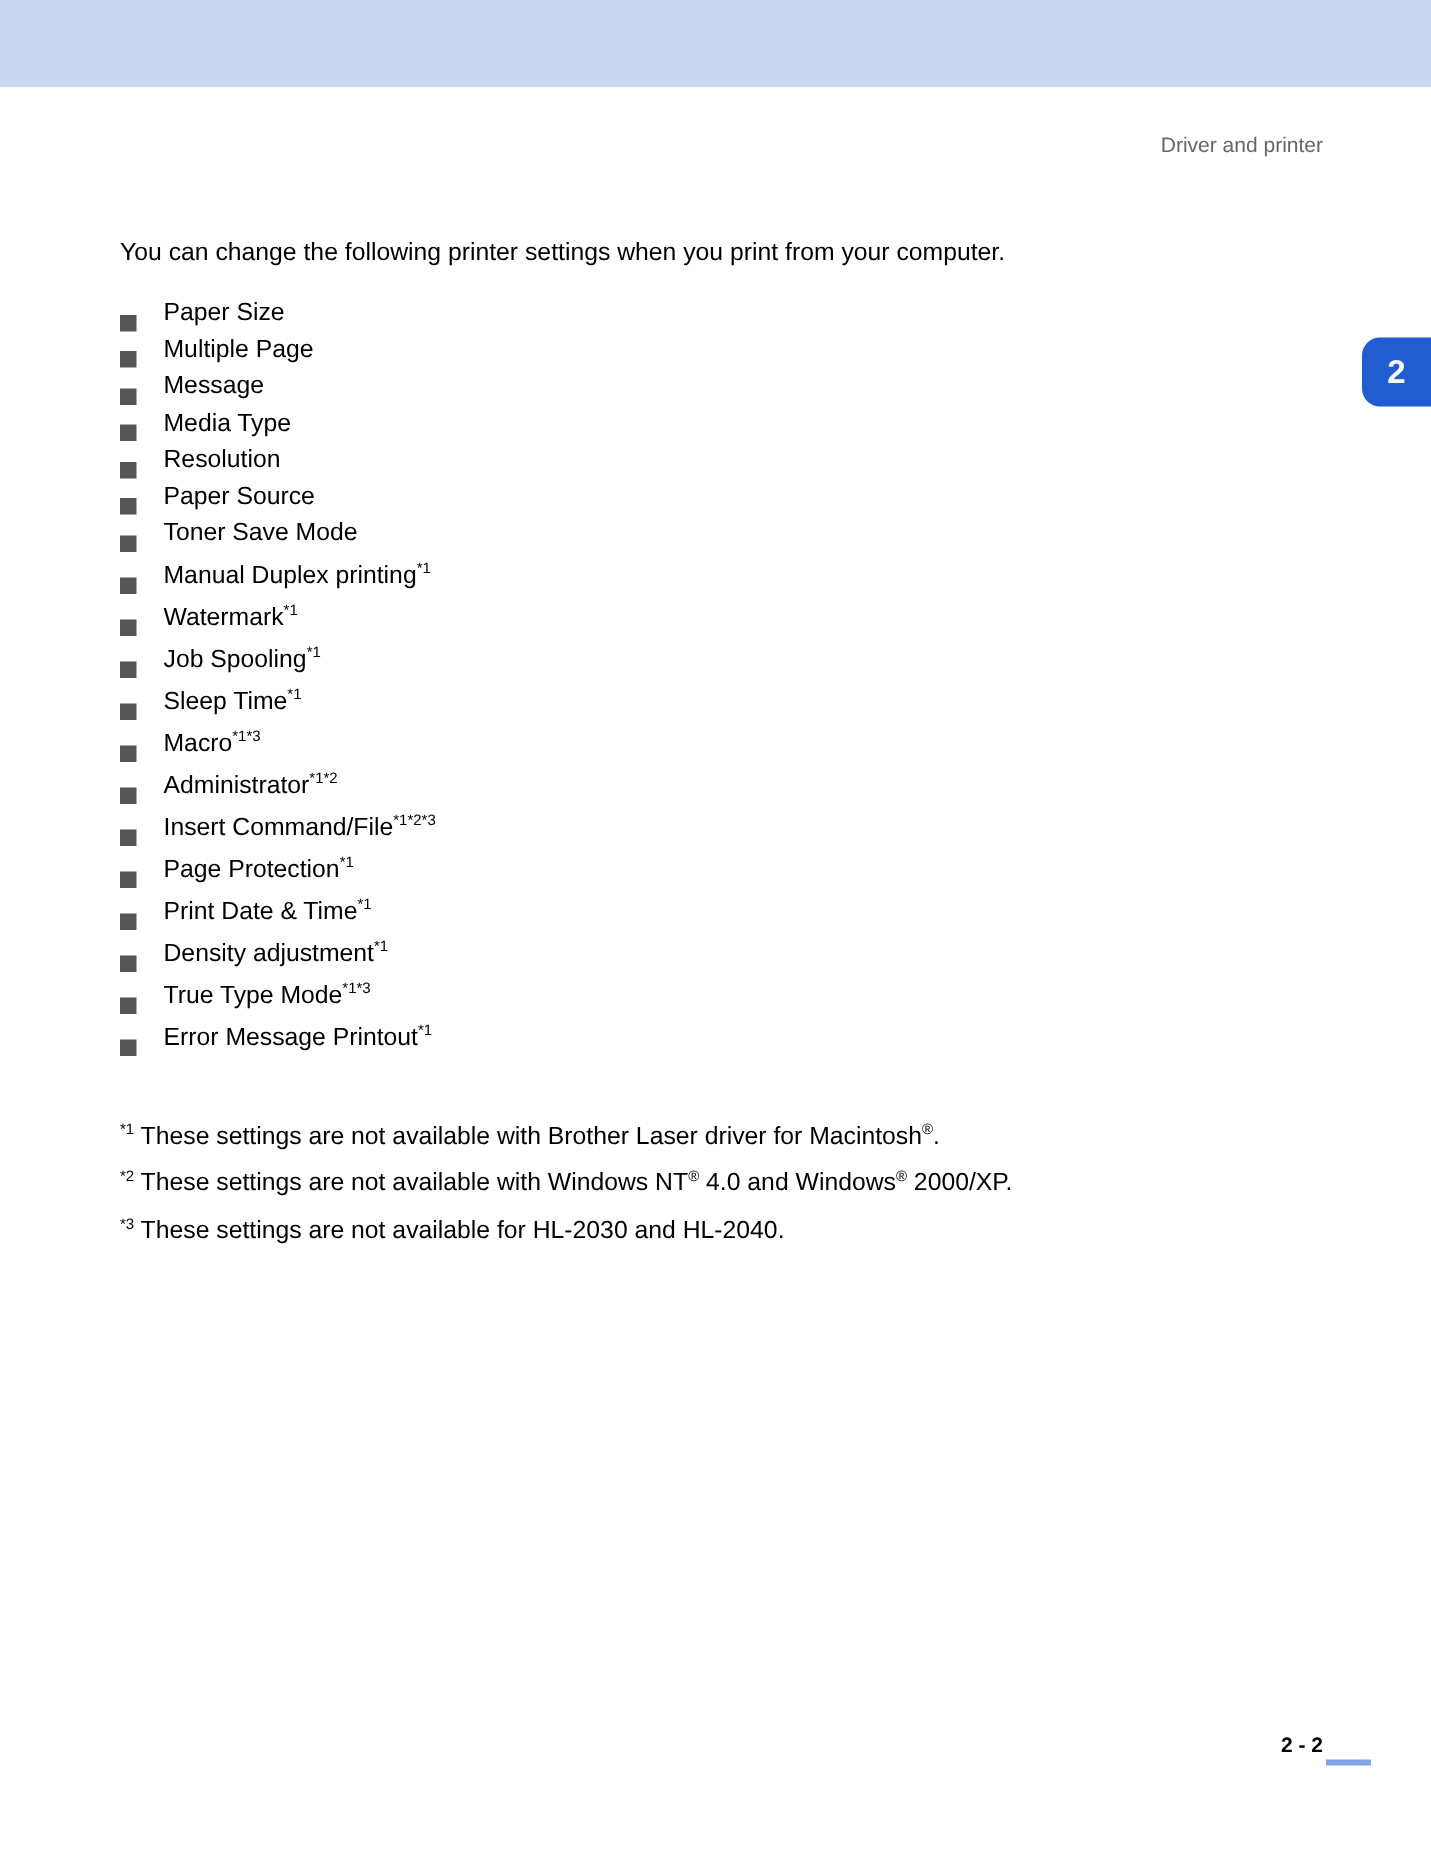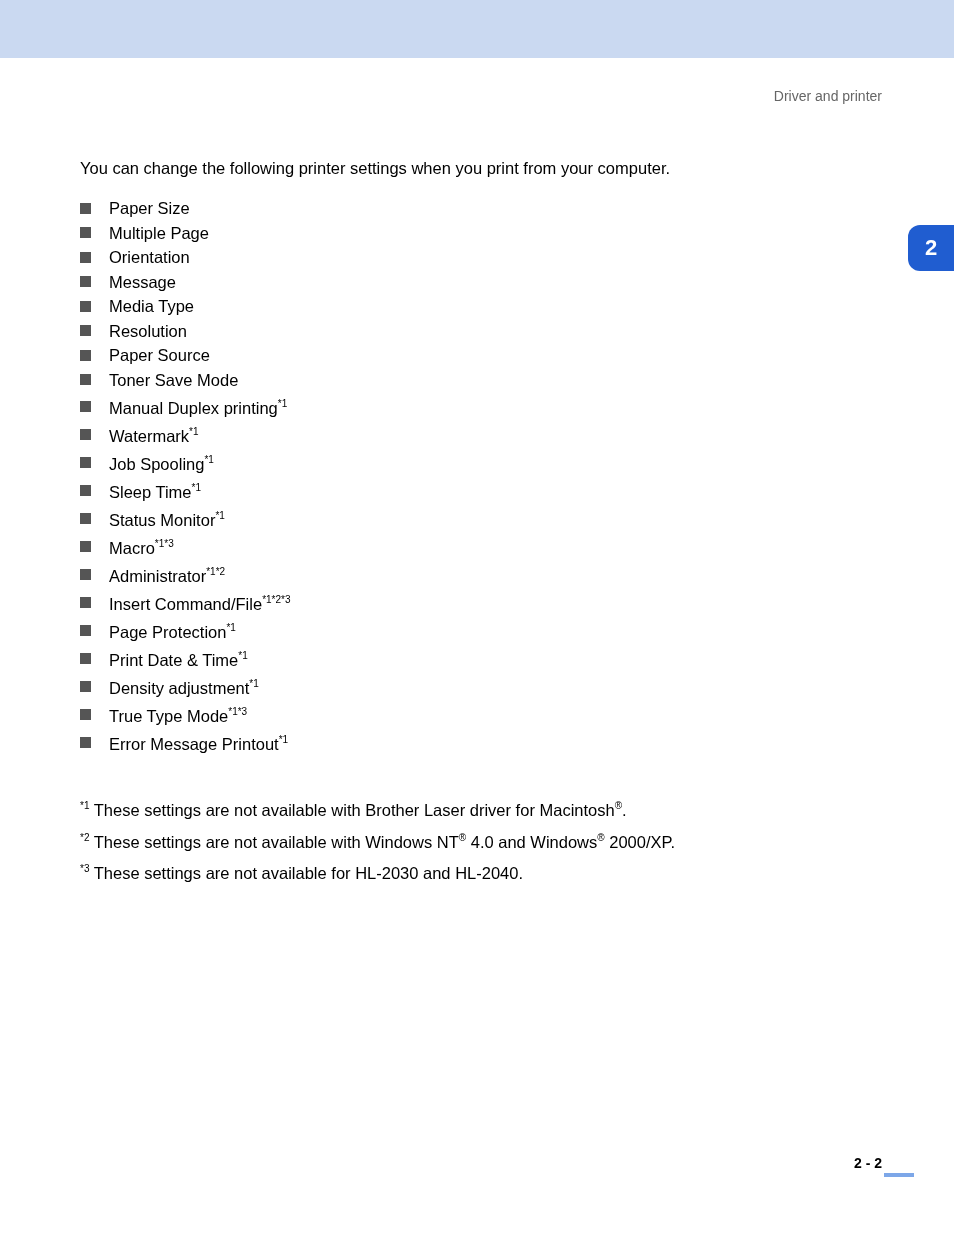--- a/index.html
+++ b/index.html
@@ -43,21 +43,21 @@
       margin-top: 19px;
     }
     ul.settings {
       list-style: none;
     }
     ul.settings li {
       font-size: 16.5px;
       line-height: 24.5px;
       color: #000;
       display: flex;
-      align-items: center;
+      align-items: flex-end;
     }
     .bullet {
       width: 11px;
       height: 11px;
       background: #555;
       display: inline-block;
       margin-right: 18px;
       flex-shrink: 0;
     }
     .item-text sup {
@@ -123,24 +123,20 @@
       <li>
         <span class="bullet"></span>
         <span class="item-text">Paper Size</span>
       </li>
       <li>
         <span class="bullet"></span>
         <span class="item-text">Multiple Page</span>
       </li>
       <li>
         <span class="bullet"></span>
-        <span class="item-text">Orientation</span>
-      </li>
-      <li>
-        <span class="bullet"></span>
         <span class="item-text">Message</span>
       </li>
       <li>
         <span class="bullet"></span>
         <span class="item-text">Media Type</span>
       </li>
       <li>
         <span class="bullet"></span>
         <span class="item-text">Resolution</span>
       </li>
@@ -160,24 +156,20 @@
         <span class="bullet"></span>
         <span class="item-text">Watermark<sup>*1</sup></span>
       </li>
       <li>
         <span class="bullet"></span>
         <span class="item-text">Job Spooling<sup>*1</sup></span>
       </li>
       <li>
         <span class="bullet"></span>
         <span class="item-text">Sleep Time<sup>*1</sup></span>
-      </li>
-      <li>
-        <span class="bullet"></span>
-        <span class="item-text">Status Monitor<sup>*1</sup></span>
       </li>
       <li>
         <span class="bullet"></span>
         <span class="item-text">Macro<sup>*1*3</sup></span>
       </li>
       <li>
         <span class="bullet"></span>
         <span class="item-text">Administrator<sup>*1*2</sup></span>
       </li>
       <li>

